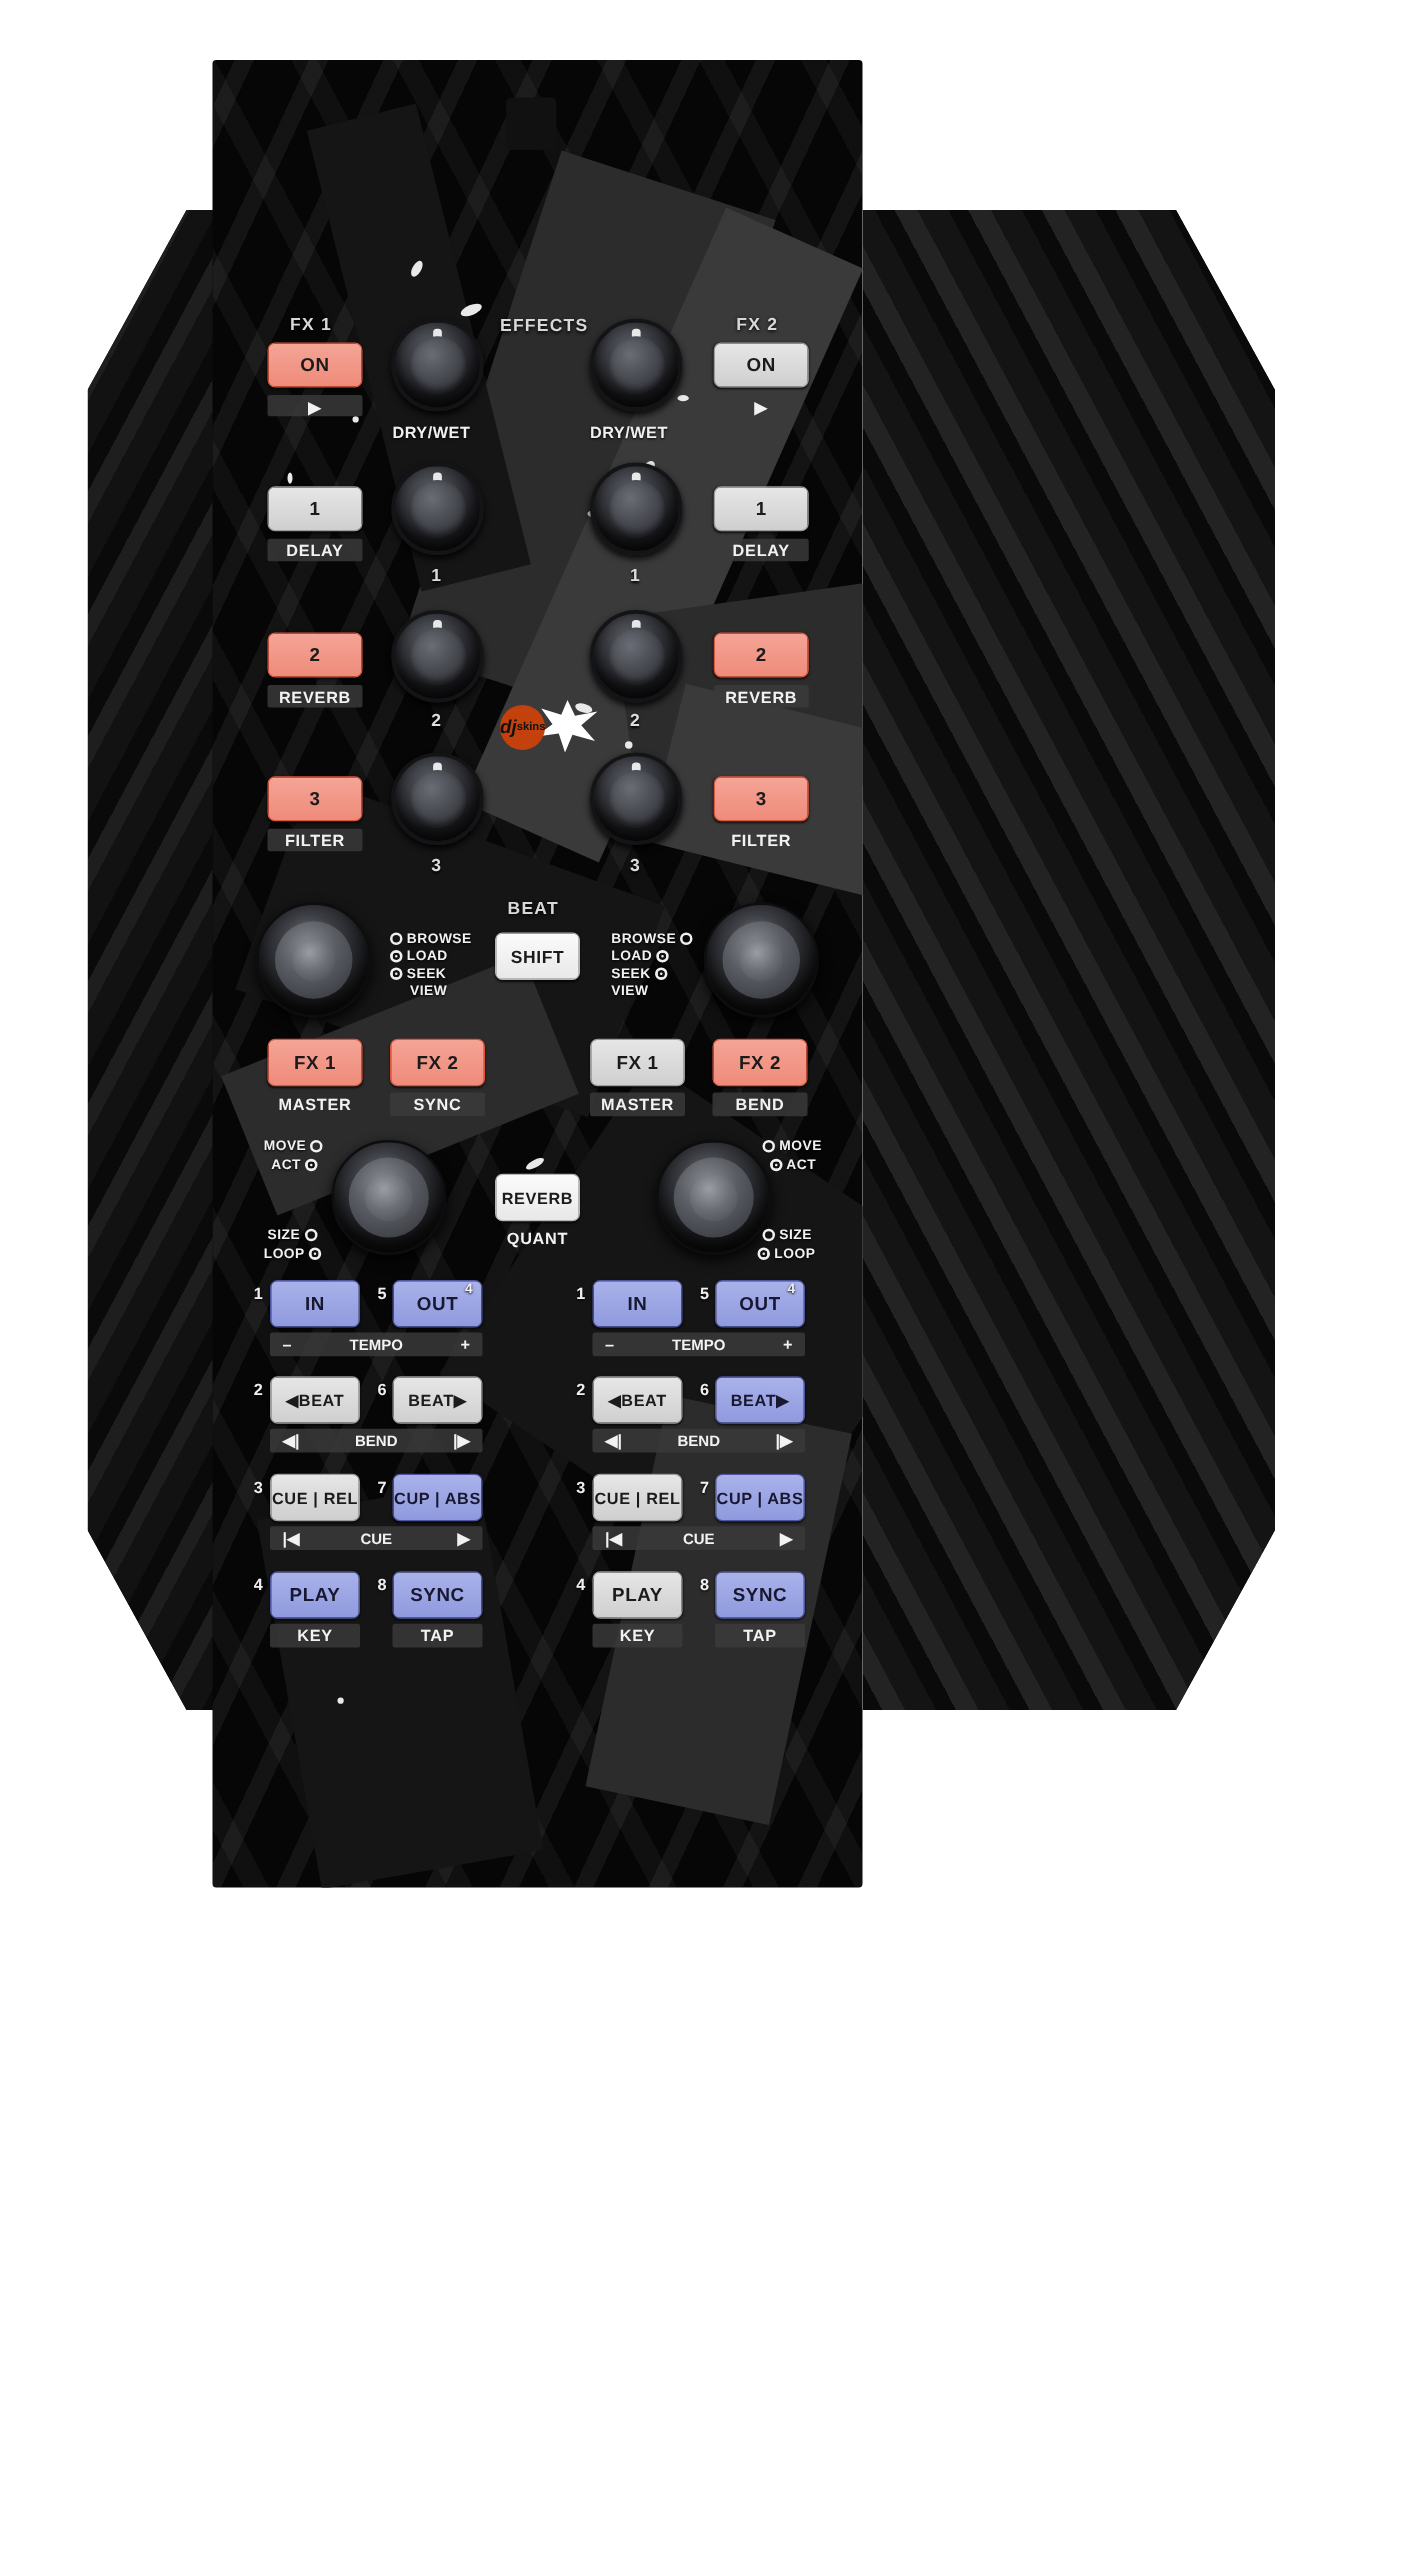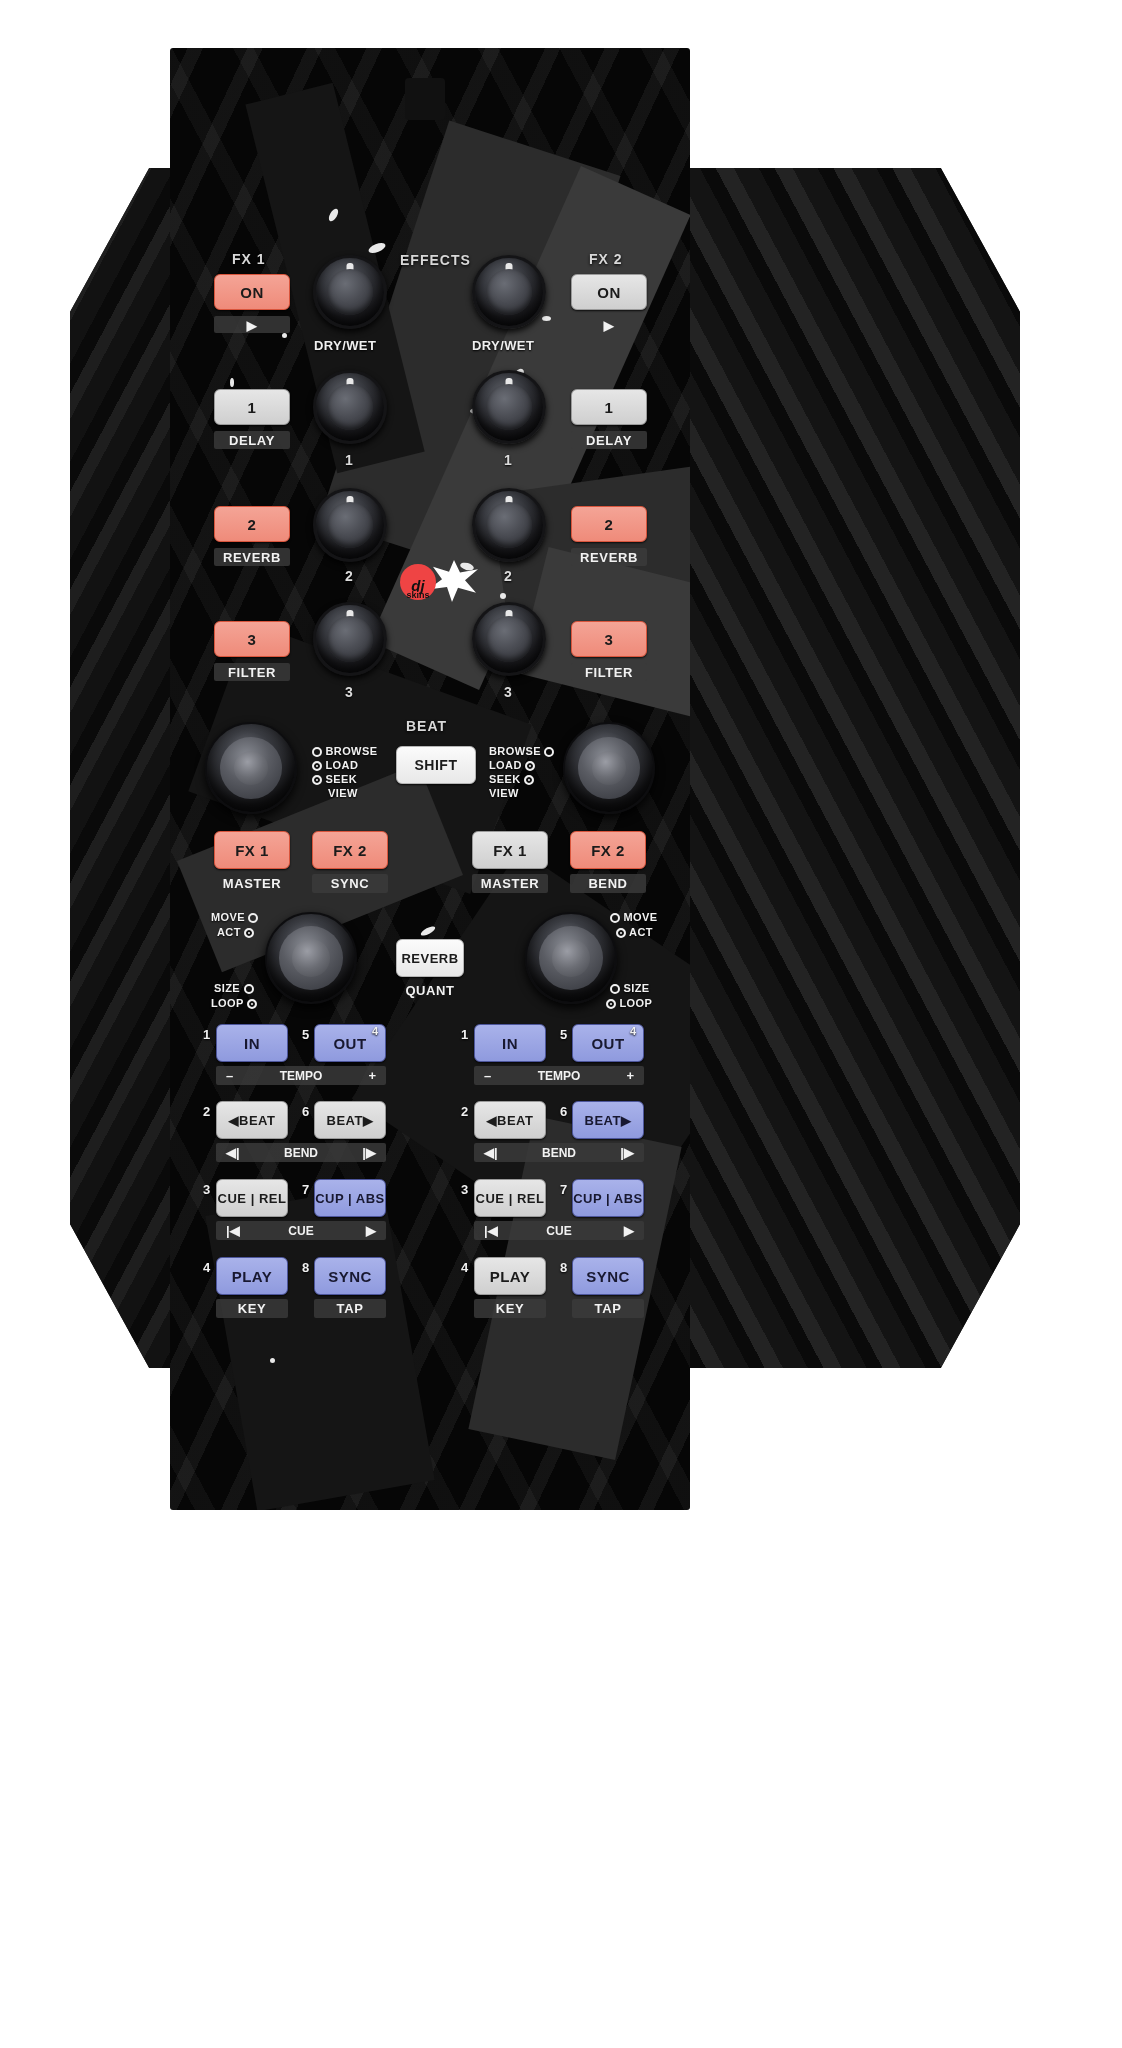--- a/index.html
+++ b/index.html
@@ -166,22 +166,22 @@
   .arrowbar .side { position:absolute; font-size:13px; }
   .arrowbar .lft { left:10px; }
   .arrowbar .rgt { right:10px; }
 
   
   #watermark {
     position:absolute; left: 400px; top: 560px; width: 78px; height: 44px;
   }
   #watermark .disc {
     position:absolute; left:0; top:4px; width:36px; height:36px; border-radius:50%;
-    background:#ef4444; display:flex; flex-direction:column;
-    align-items:center; justify-content:flex-end; line-height:0.85;
+    background:#c2410c; display:flex; flex-direction:row;
+    align-items:center; justify-content:space-between; line-height:0.85;
   }
   #watermark .dj { font-size:15px; font-weight:700; font-style:italic; color:#111;
                    font-family:"Liberation Sans", sans-serif; }
   #watermark .sk { font-size:9px; font-weight:700; color:#111;
                    font-family:"Liberation Sans", sans-serif; }
   #watermark .star {
     position:absolute; left:28px; top:0px; width:50px; height:42px;
     background:#fff;
     clip-path: polygon(52% 0%, 64% 30%, 100% 22%, 74% 48%, 96% 78%, 60% 66%,
                        48% 100%, 38% 64%, 0% 70%, 28% 46%, 10% 16%, 42% 28%);
@@ -303,21 +303,21 @@
   <div class="ledrow" style="left:312px;top:759px;">
     <span class="led on"></span>
     <span>LOAD</span>
   </div>
   <div class="ledrow" style="left:312px;top:773px;">
     <span class="led on"></span>
     <span>SEEK</span>
   </div>
   <div class="ledrow" style="left:328px;top:787px;">VIEW</div>
 
-  <div class="btn white" style="left:396px;top:746px;width:80px;height:38px;font-size:14px;">SHIFT</div>
+  <div class="btn white" style="left:396px;top:746px;width:68px;height:38px;font-size:14px;">SHIFT</div>
 
   <div class="ledrow" style="left:489px;top:745px;">
     <span>BROWSE</span>
     <span class="led"></span>
   </div>
   <div class="ledrow" style="left:489px;top:759px;">
     <span>LOAD</span>
     <span class="led on"></span>
   </div>
   <div class="ledrow" style="left:489px;top:773px;">

